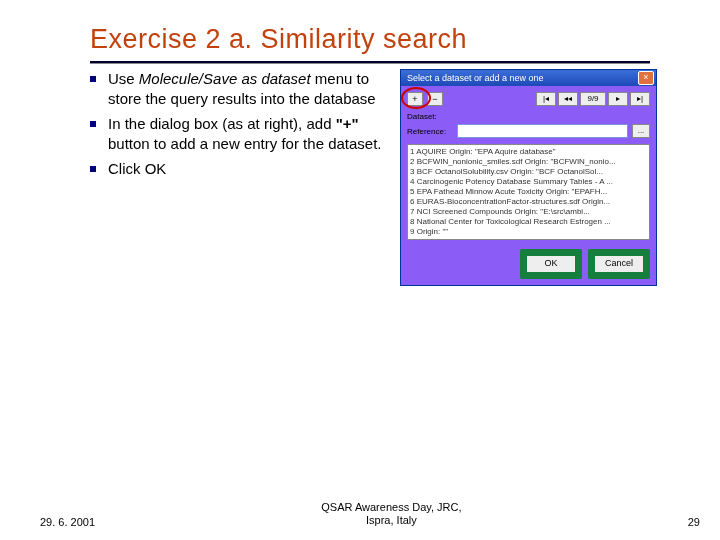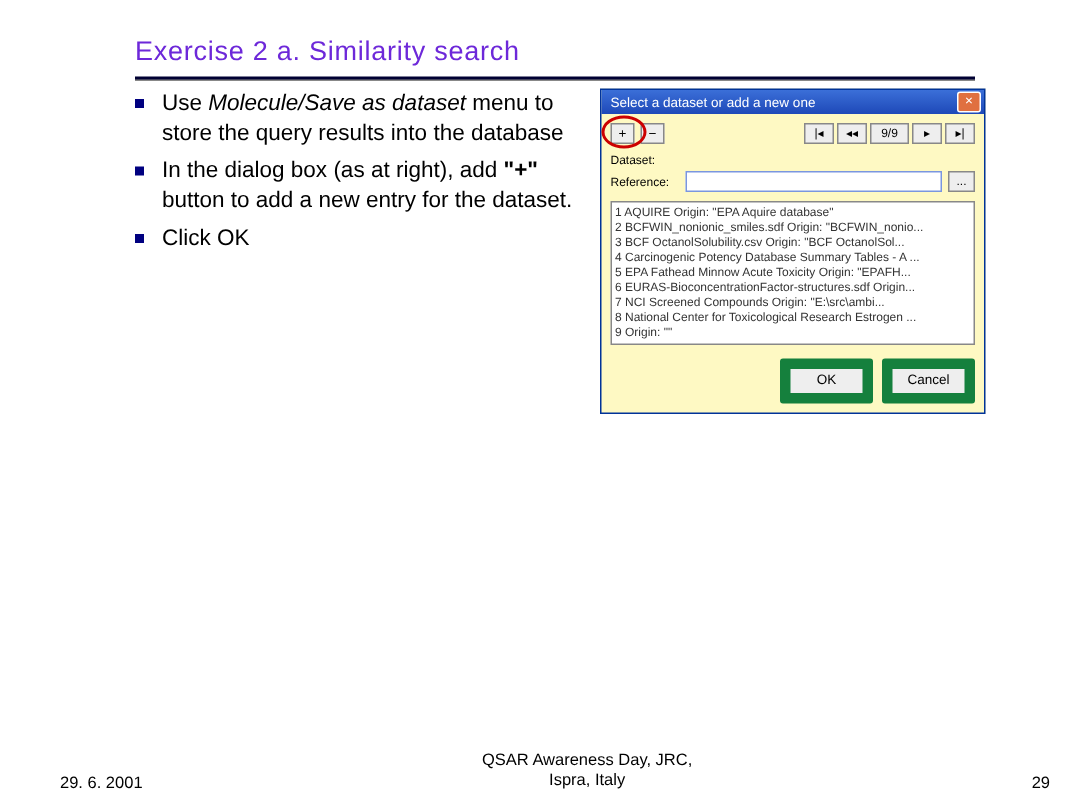--- a/index.html
+++ b/index.html
@@ -1,27 +1,27 @@
 <!DOCTYPE html>
 <html><head>
 <meta charset="utf-8">
 <style>
   html,body{margin:0;padding:0;background:#fff}
   body{width:720px;height:540px;font-family:Verdana,Arial,sans-serif;color:#000;position:relative;overflow:hidden}
   .slide{padding:24px 40px 0 90px;position:relative;height:100%;box-sizing:border-box}
-  h1{font-size:18px;font-weight:normal;font-family:Arial,sans-serif;color:#6d28d9;margin:0 0 6px 0;letter-spacing:.5px}
+  h1{font-size:27px;font-weight:normal;font-family:Arial,sans-serif;color:#c2410c;margin:0 0 6px 0;letter-spacing:.5px}
   .rule{height:2px;background:#000033;width:560px;margin-bottom:6px;box-shadow:0 1px 0 #888}
   .body{display:flex;align-items:flex-start}
   .bullets{width:310px;font-size:15px;line-height:1.3}
   ul{list-style:none;margin:0;padding:0}
   li{position:relative;padding-left:18px;margin-bottom:6px}
   li::before{content:"";position:absolute;left:0;top:7px;width:6px;height:6px;background:#000080}
   em{font-style:italic}
   
-  .dlg{width:255px;border:1px solid #003399;background:#fef9c3;font-family:Tahoma,Arial,sans-serif;font-size:9px;color:#000}
+  .dlg{width:255px;border:1px solid #003399;background:#8b5cf6;font-family:Tahoma,Arial,sans-serif;font-size:9px;color:#000}
   .titlebar{background:linear-gradient(#3b6fd8,#1e49b8);color:#fff;display:flex;align-items:center;height:16px;padding:0 2px}
   .titlebar span:first-child{flex:1;font-size:9px;padding-left:4px;white-space:nowrap;overflow:hidden}
   .xbtn{width:14px;height:12px;background:#e07040;border:1px solid #fff;border-radius:2px;text-align:center;line-height:10px;font-size:9px;color:#fff}
   .dlg-body{padding:6px 6px 4px 6px}
   .navrow{display:flex;align-items:center;gap:4px;margin-bottom:6px}
   .plusmark{position:relative}
   .oval{position:absolute;left:-6px;top:-5px;width:26px;height:18px;border:2px solid #cc0000;border-radius:50%}
   .sqbtn{width:14px;height:12px;border:1px solid #888;background:#eee;display:flex;align-items:center;justify-content:center;font-size:9px;line-height:1}
   .navset{display:flex;gap:2px;margin-left:auto}
   .navset .sqbtn{width:18px;font-size:8px}

